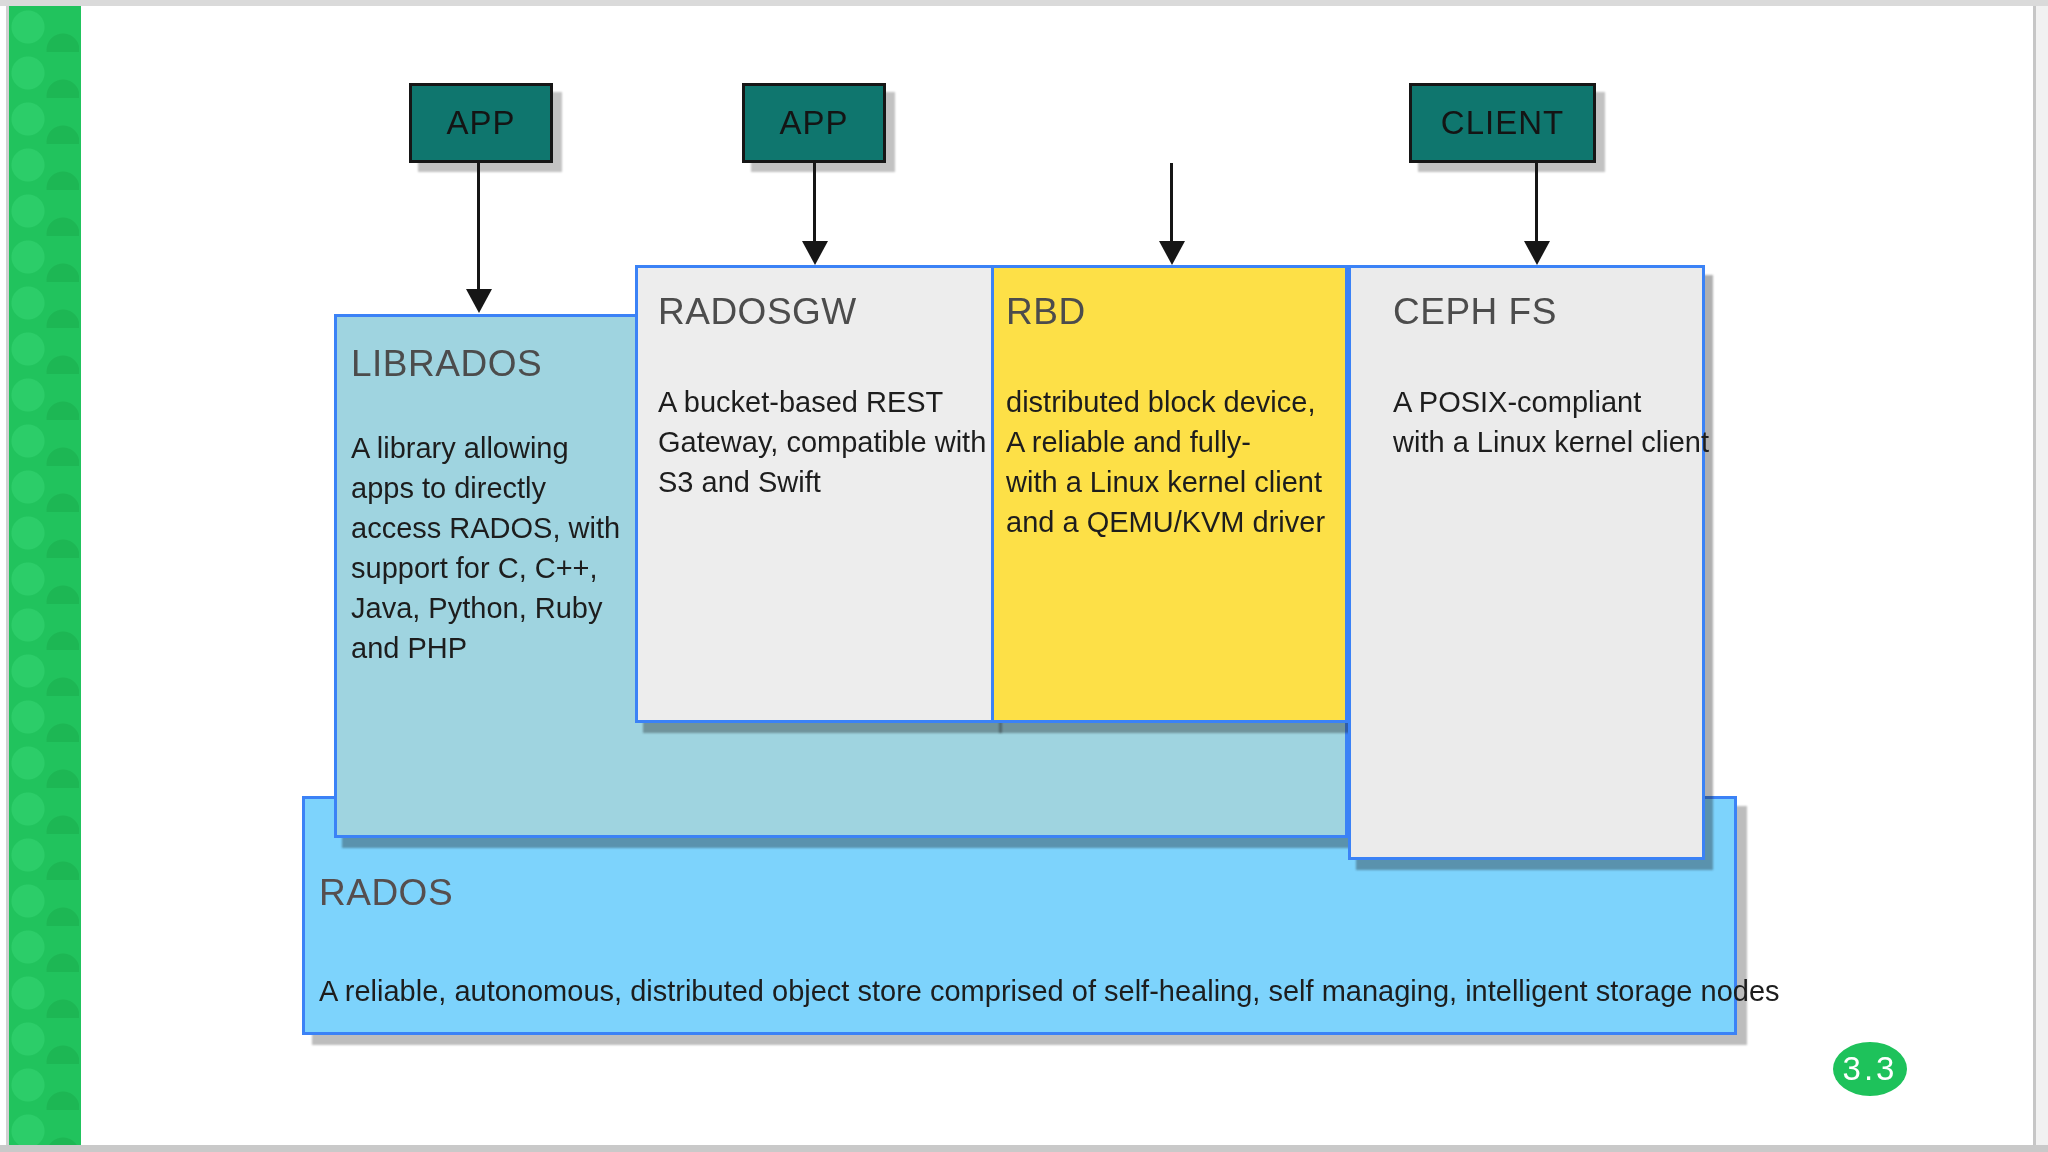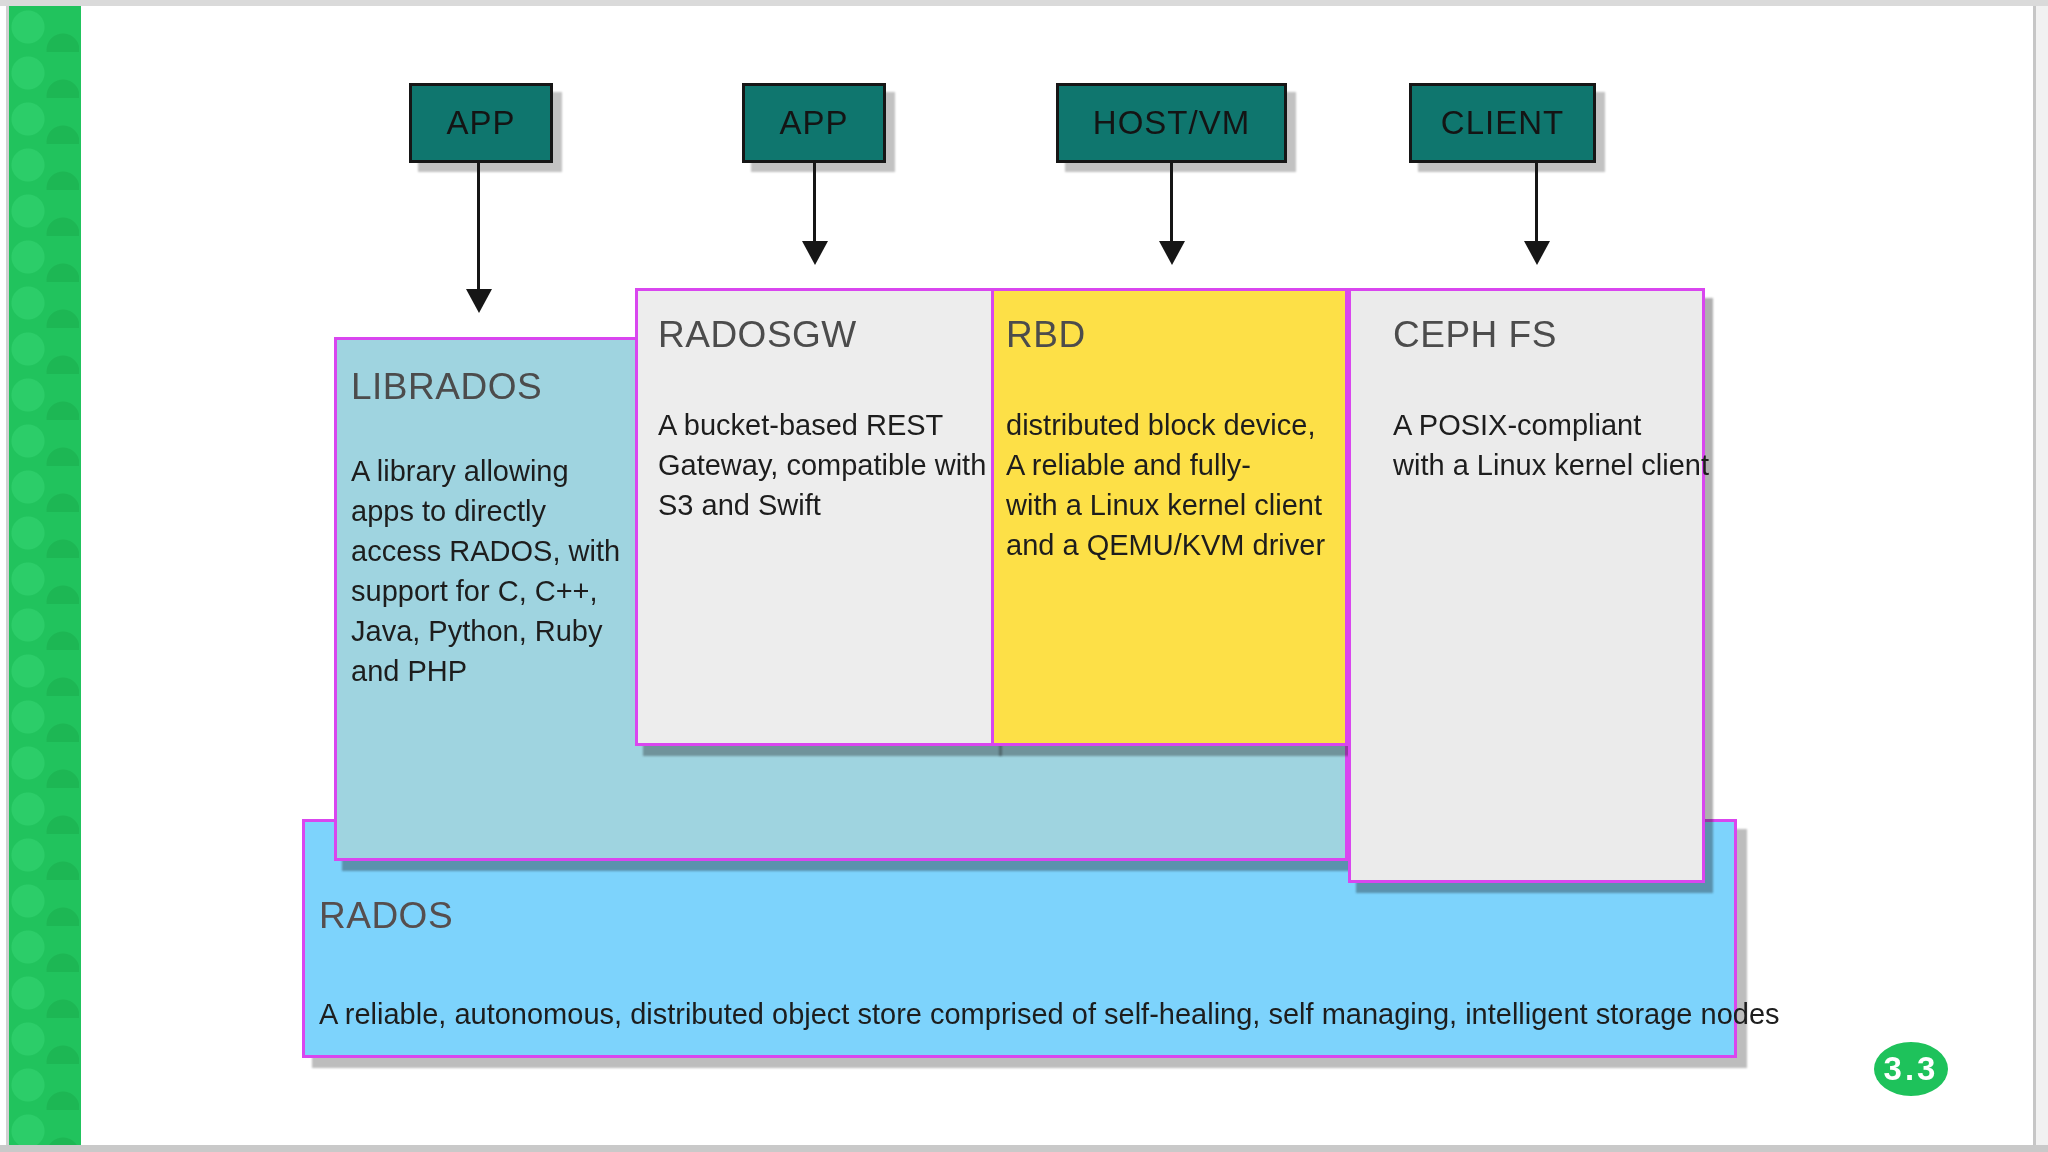--- a/index.html
+++ b/index.html
@@ -15,21 +15,21 @@
 
   
   .green-bar{position:absolute;left:9px;top:6px;width:72px;height:1139px;
     background-color:#21c35d;
     background-image:
       radial-gradient(circle at 19px 21px, #2ccd69 0 16px, rgba(0,0,0,0) 17px),
       radial-gradient(circle at 54px 44px, #1db754 0 16px, rgba(0,0,0,0) 17px);
     background-size:70px 46px;}
 
   
-  .dbox{position:absolute;box-sizing:border-box;border:3px solid #d946ef;margin-top:23px;}
+  .dbox{position:absolute;box-sizing:border-box;border:3px solid #3b82f6;}
   .box-rados   {left:302px;top:796px;width:1435px;height:239px;background:#7dd3fc;z-index:1;
                 box-shadow:10px 10px 2px #bdbdbd;padding:72px 14px 0 14px;}
   .box-librados{left:334px;top:314px;width:1014px;height:524px;background:#9fd4e0;z-index:2;
                 box-shadow:8px 10px 2px rgba(25,25,25,0.35);padding:25px 14px 0 14px;}
   .box-radosgw {left:635px;top:265px;width:359px;height:458px;background:#ededed;z-index:3;
                 box-shadow:8px 10px 2px rgba(25,25,25,0.35);padding:22px 16px 0 20px;}
   .box-rbd     {left:991px;top:265px;width:357px;height:458px;background:#fde047;z-index:3;
                 box-shadow:8px 10px 2px rgba(25,25,25,0.35);padding:22px 12px 0 12px;}
   .box-cephfs  {left:1348px;top:265px;width:357px;height:595px;background:#ebebeb;z-index:4;
                 box-shadow:8px 10px 2px rgba(25,25,25,0.35);padding:22px 14px 0 42px;}
@@ -53,23 +53,23 @@
   
   .aline{position:absolute;width:3px;background:#161616;z-index:6;}
   .ahead{position:absolute;width:0;height:0;border-left:13px solid transparent;
          border-right:13px solid transparent;border-top:24px solid #161616;z-index:6;}
   .a1-line{left:477px;top:163px;height:128px;}  .a1-head{left:466px;top:289px;}
   .a2-line{left:813px;top:163px;height:80px;}   .a2-head{left:802px;top:241px;}
   .a3-line{left:1170px;top:163px;height:80px;}  .a3-head{left:1159px;top:241px;}
   .a4-line{left:1535px;top:163px;height:80px;}  .a4-head{left:1524px;top:241px;}
 
   
-  .badge{position:absolute;left:1874px;top:1042px;width:74px;height:54px;border-radius:50%;
+  .badge{position:absolute;left:1833px;top:1042px;width:74px;height:54px;border-radius:50%;
          background:#1ec25b;color:#ffffff;display:flex;align-items:center;justify-content:center;
-         font-size:33px;letter-spacing:3px;z-index:5;font-weight:bold;}
+         font-size:33px;letter-spacing:3px;z-index:5;}
 </style>
 </head>
 <body>
 
 <div class="stage">
 
   <div class="chrome-top"></div>
   <div class="chrome-left-line"></div>
   <div class="green-bar"></div>
   <div class="chrome-bottom"></div>
@@ -117,21 +117,20 @@
   <div class="dbox box-cephfs">
     <div class="box-title">CEPH FS</div>
     <div class="box-body">
       <div>A POSIX-compliant</div>
       <div>with a Linux kernel client</div>
     </div>
   </div>
 
   <div class="tnode tn-app1">APP</div>
   <div class="tnode tn-app2">APP</div>
-  <div class="tnode tn-hostvm">HOST/VM</div>
   <div class="tnode tn-client">CLIENT</div>
 
   <div class="aline a1-line"></div>
   <div class="ahead a1-head"></div>
   <div class="aline a2-line"></div>
   <div class="ahead a2-head"></div>
   <div class="aline a3-line"></div>
   <div class="ahead a3-head"></div>
   <div class="aline a4-line"></div>
   <div class="ahead a4-head"></div>

